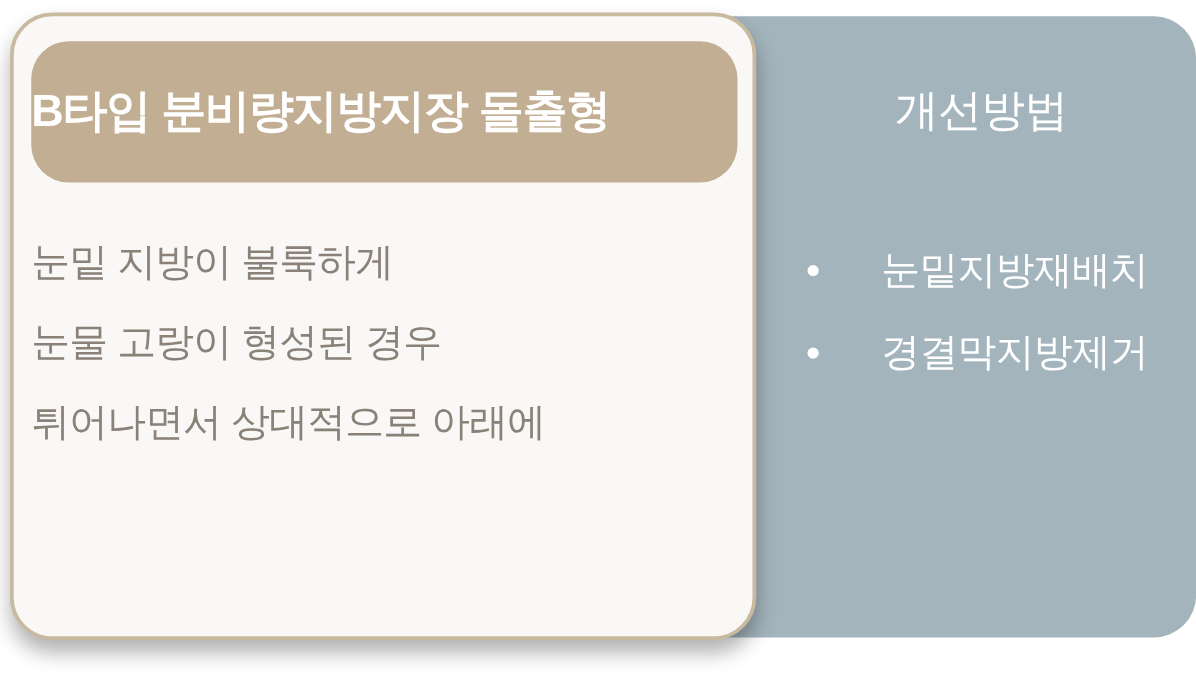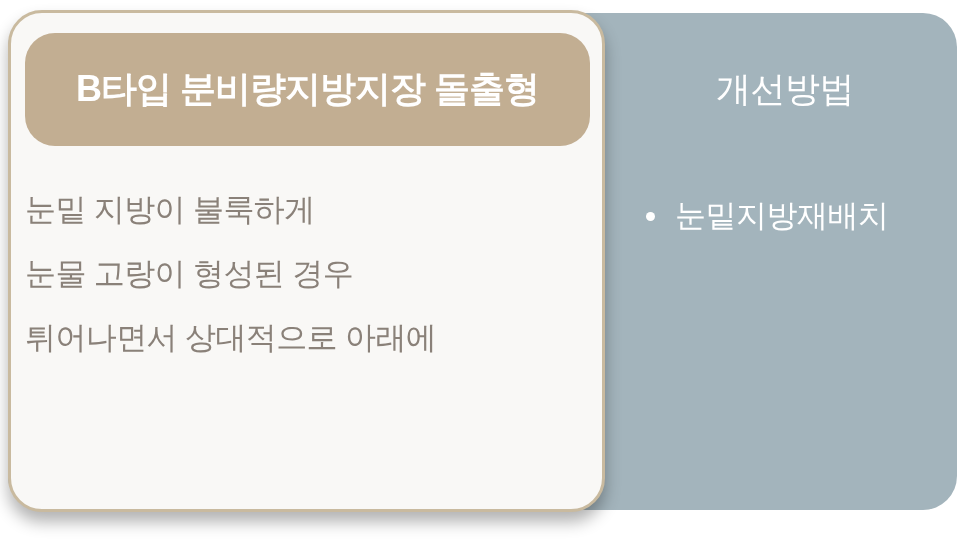--- a/index.html
+++ b/index.html
@@ -84,20 +84,21 @@
     border-radius: 50%;
     background: #ffffff;
   }
 
   .method-label {
     font-size: 31px;
     font-weight: normal;
     color: #ffffff;
     letter-spacing: -0.5px;
     white-space: nowrap;
+    margin-left: 30px;
   }
 
   
   #type-card {
     position: absolute;
     left: 8px;
     top: 10px;
     width: 597px;
     height: 502px;
     background: #f9f8f6;
@@ -111,21 +112,21 @@
     position: absolute;
     left: 14px;
     top: 20px;
     width: 565px;
     height: 113px;
     background: #c2ae92;
     border-radius: 30px;
     box-sizing: border-box;
     display: flex;
     align-items: center;
-    justify-content: center;
+    justify-content: flex-start;
   }
 
   #type-title {
     font-size: 36px;
     font-weight: bold;
     color: #ffffff;
     letter-spacing: -1px;
     white-space: nowrap;
     text-align: center;
   }
@@ -156,20 +157,24 @@
       <div id="methods-title">개선방법</div>
 
       <ul id="methods-list">
 
         <li class="method-item">
           <span class="method-bullet"></span>
           <span class="method-label">눈밑지방재배치</span>
         </li>
 
 
+        <li class="method-item">
+          <span class="method-bullet"></span>
+          <span class="method-label">경결막지방제거</span>
+        </li>
 
       </ul>
     </div>
   </div>
 
   <div id="type-card">
 
     <div id="type-header">
       <span id="type-title">B타입 분비량지방지장 돌출형</span>
     </div>

